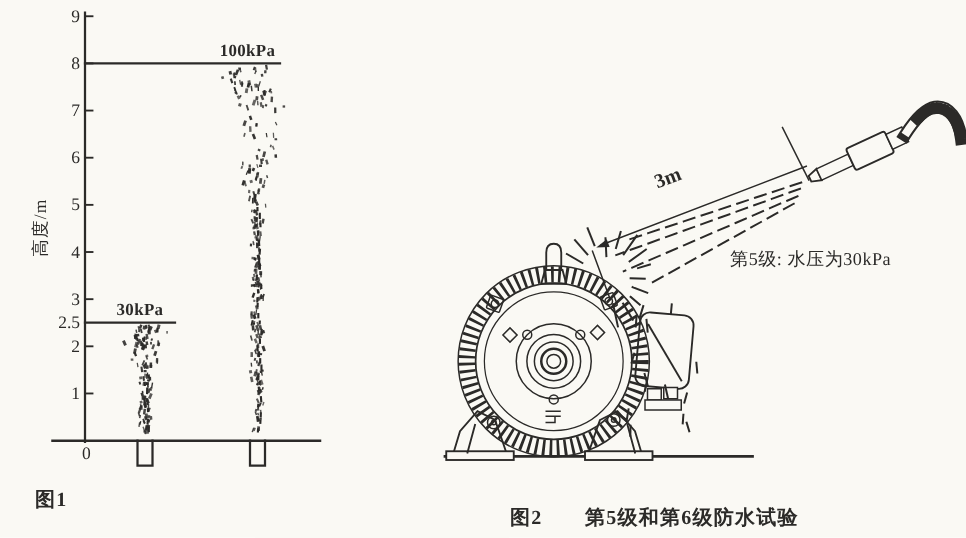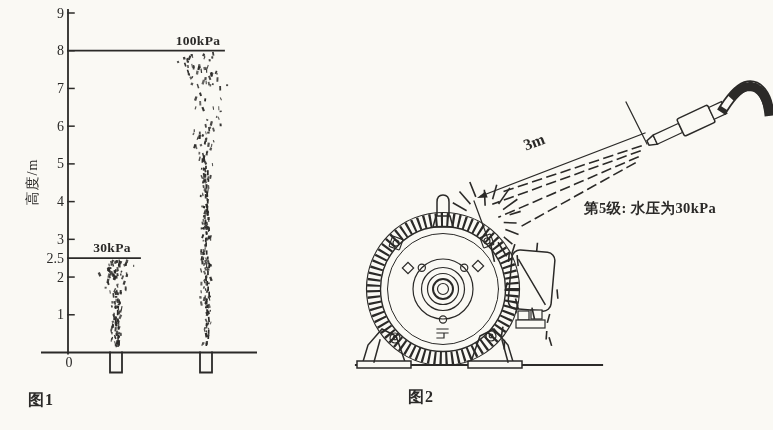--- a/index.html
+++ b/index.html
@@ -10,21 +10,21 @@
   .ln{stroke:var(--ink);fill:none;stroke-linecap:square;}
   .w1{stroke-width:1}.w12{stroke-width:1.2}.w14{stroke-width:1.4}.w15{stroke-width:1.5}
   .w16{stroke-width:1.6}.w18{stroke-width:1.8}.w2{stroke-width:2}.w22{stroke-width:2.2}
   text{fill:var(--ink);font-family:"Liberation Serif","DejaVu Serif",serif;}
   .tick{font-size:14px;}
   .anno{font-size:13.5px;font-weight:700;letter-spacing:.3px;}
   .axis-label{font-size:14px;letter-spacing:1px;}
   .t-3m{font-size:16px;font-weight:600;}
   .caption{position:absolute;display:flex;font-size:16px;font-weight:700;color:var(--ink);letter-spacing:1px;white-space:nowrap;}
   .caption .cap-gap{display:inline-block;width:34px;}
-  .legend{position:absolute;left:584px;top:197px;font-size:14.5px;font-weight:700;line-height:23.5px;letter-spacing:.4px;color:var(--ink);white-space:nowrap;}
+  .legend{position:absolute;left:584px;top:197px;font-size:14.5px;font-weight:400;line-height:23.5px;letter-spacing:.4px;color:var(--ink);white-space:nowrap;}
 </style>
 </head>
 <body>
 
 <div id="stage">
 
   <svg id="fig1-svg" viewBox="0 0 320 392" style="left:0;top:0;width:320px;height:392px">
     <text class="axis-label" text-anchor="middle" transform="rotate(-90 37 182)" x="37" y="182">高度/m</text>
     <g id="f1-dyn">
         <line x1="68" y1="10" x2="68" y2="353.5" class="ln w18"></line>
@@ -571,17 +571,18 @@
   </svg>
 
   <div class="legend">
     <div>第5级: 水压为30kPa</div>
   </div>
 
   <div class="caption" style="left:28px;top:390px">
     <span>图1</span>
     <span class="cap-gap"></span>
   </div>
-  <div class="caption" style="left:408px;top:387px">
+  <div class="caption" style="left:408px;top:404px">
     <span>图2</span>
     <span class="cap-gap"></span>
+    <span>第5级和第6级防水试验</span>
   </div>
 </div>
 
 </body></html>

